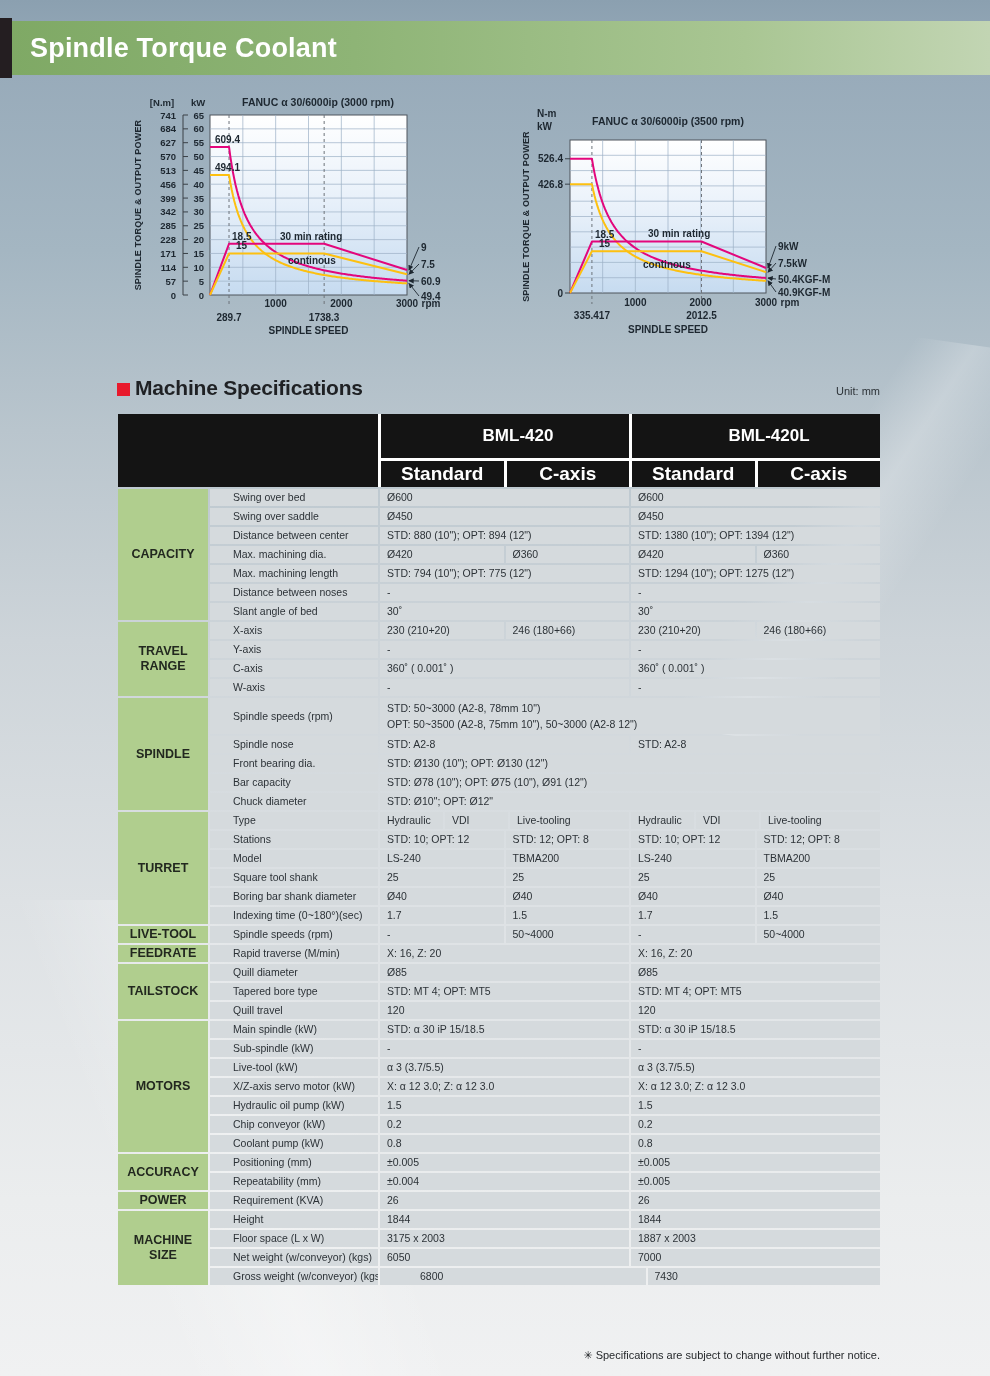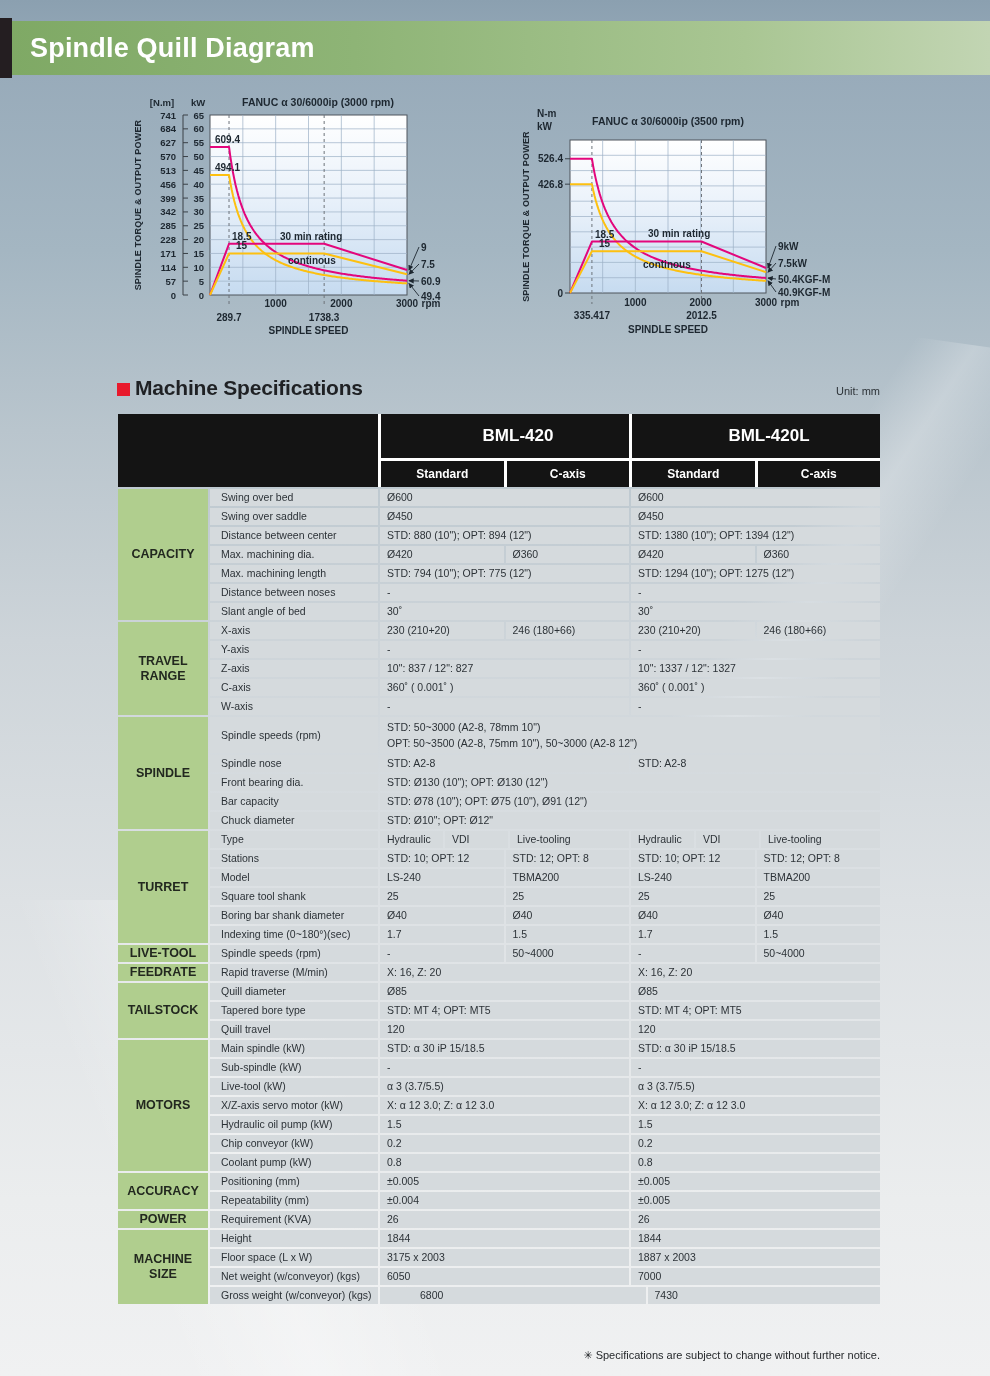--- a/index.html
+++ b/index.html
@@ -19,43 +19,43 @@
   .red-sq{width:13px;height:13px;background:#e8192c;margin-top:2px;}
   .spec-head h2{margin:0;font-size:21px;font-weight:bold;color:#1f2124;letter-spacing:-.2px;text-align:center;}
   .unit-note{position:absolute;top:385px;left:0;width:880px;text-align:right;font-size:11px;color:#2c3237;}
   #charts svg{position:absolute;overflow:visible;}
   #spec-table{position:absolute;left:118px;top:414px;width:762px;}
   .tbl-header{display:grid;grid-template-columns:260px 1fr 1fr 1fr 1fr;grid-template-rows:44px 26px;gap:3px;background:#fff;margin-bottom:2px;}
   .hcell{background:#141414;color:#fff;display:flex;align-items:center;justify-content:center;font-weight:bold;}
   .hcorner{grid-row:1/3;grid-column:1;}
   .hmodel{font-size:17px;padding-left:26px;}
   .hm1{grid-column:2/4;} .hm2{grid-column:4/6;}
-  .hsub{font-size:12px;}
+  .hsub{font-size:19px;}
   .sec{display:flex;gap:2px;margin-bottom:2px;}
   .sec-label{width:90px;flex:none;background:#b0ce8e;display:flex;align-items:center;justify-content:center;
     font-size:12.5px;font-weight:bold;color:#22281f;text-align:center;white-space:pre-line;line-height:15px;}
   .sec-rows{flex:1;display:flex;flex-direction:column;gap:2px;}
   .trow{display:flex;gap:2px;height:17px;}
   .trow.tall{height:36px;}
-  .spec-cell{width:168px;flex:none;background:#d5dadd;font-size:10.5px;color:#2c3237;line-height:17px;padding-left:11px;box-sizing:border-box;overflow:hidden;white-space:nowrap;}
+  .spec-cell{width:168px;flex:none;background:#d5dadd;font-size:10.5px;color:#2c3237;line-height:17px;padding-left:23px;box-sizing:border-box;overflow:hidden;white-space:nowrap;}
   .trow.tall .spec-cell{line-height:36px;}
   .vals{flex:1;display:flex;gap:2px;}
   .vcell{background:#d5dadd;font-size:10.5px;color:#2c3237;line-height:17px;padding-left:7px;box-sizing:border-box;overflow:hidden;white-space:nowrap;flex-basis:0;}
   .trow.tall .vcell{line-height:16px;padding-top:2px;white-space:pre-line;}
   .footnote{position:absolute;top:1349px;left:0;width:880px;text-align:right;font-size:11px;color:#25282b;}
 </style>
 </head>
 <body>
 
 <div class="bg-swoosh sw1"></div>
 <div class="bg-swoosh sw2"></div>
 
 <div class="title-block"></div>
 <div class="title-bar">
-  <h1>Spindle Quill Diagram</h1>
+  <h1>Spindle Torque Coolant</h1>
 </div>
 
 <div id="charts">
     <svg width="350" height="252" style="left: 130px; top: 93px;">
       <defs>
         <linearGradient id="pg0" x1="0" y1="0" x2="0" y2="1">
           <stop offset="0%" stop-color="#ffffff"></stop>
           <stop offset="45%" stop-color="#e9f1fa"></stop>
           <stop offset="100%" stop-color="#c6dbf0"></stop>
         </linearGradient>
@@ -306,27 +306,20 @@
           </div>
         </div>
         <div class="trow">
           <div class="spec-cell">Y-axis</div>
           <div class="vals">
             <div class="vcell" style="flex-grow: 4;">-</div>
             <div class="vcell" style="flex-grow: 4;">-</div>
           </div>
         </div>
         <div class="trow">
-          <div class="spec-cell">Z-axis</div>
-          <div class="vals">
-            <div class="vcell" style="flex-grow: 4;">10": 837 / 12": 827</div>
-            <div class="vcell" style="flex-grow: 4;">10": 1337 / 12": 1327</div>
-          </div>
-        </div>
-        <div class="trow">
           <div class="spec-cell">C-axis</div>
           <div class="vals">
             <div class="vcell" style="flex-grow: 4;">360˚ ( 0.001˚ )</div>
             <div class="vcell" style="flex-grow: 4;">360˚ ( 0.001˚ )</div>
           </div>
         </div>
         <div class="trow">
           <div class="spec-cell">W-axis</div>
           <div class="vals">
             <div class="vcell" style="flex-grow: 4;">-</div>

